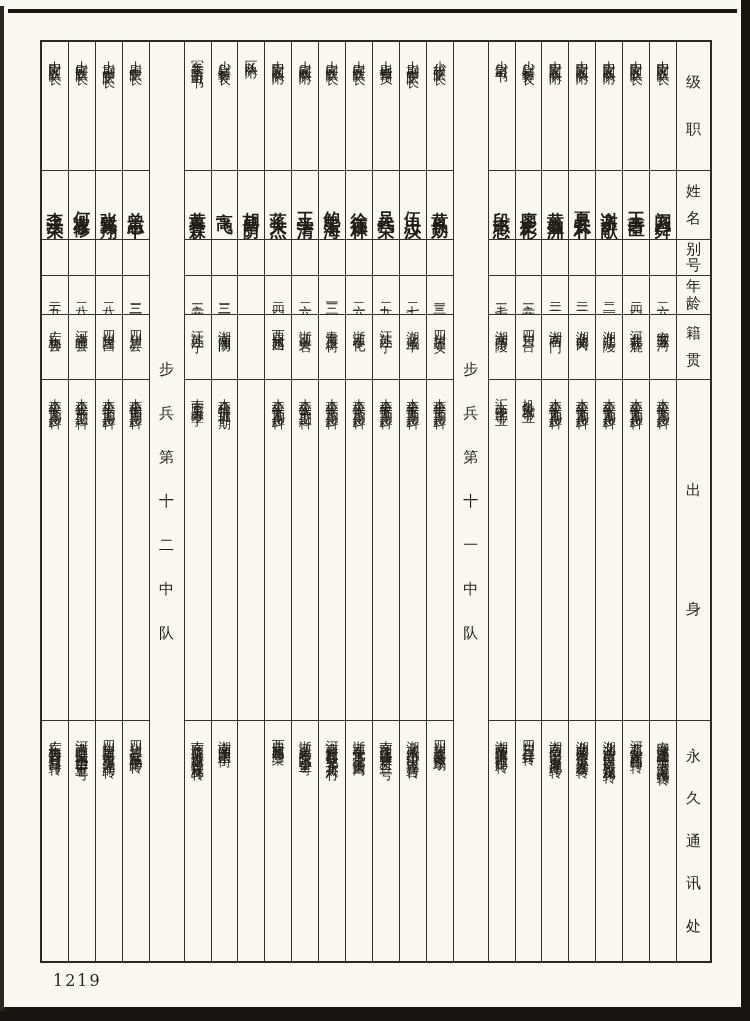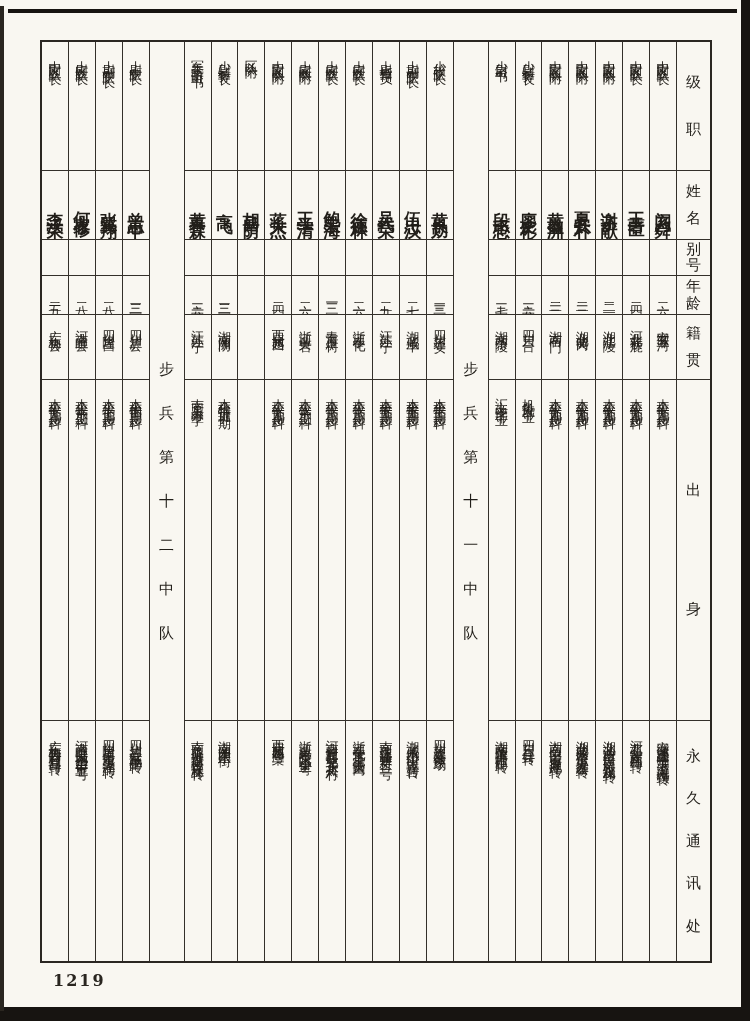--- a/index.html
+++ b/index.html
@@ -70,21 +70,20 @@
   }
   .section-title{
     display:flex;flex-direction:column;align-items:center;
     justify-content:center;gap:29px;font-size:15px;line-height:1;
   }
 
   .page-number{
     position:absolute;left:53px;top:971px;
     font-size:16px;letter-spacing:2px;color:#2a2620;
     font-family:"DejaVu Serif","Liberation Serif",serif;
-    font-weight:bold;
   }
 </style>
 </head>
 <body>
 
 <div class="page">
   <div class="edge edge-top"></div>
   <div class="edge edge-right"></div>
   <div class="edge edge-bottom"></div>
   <div class="edge edge-left"></div>

